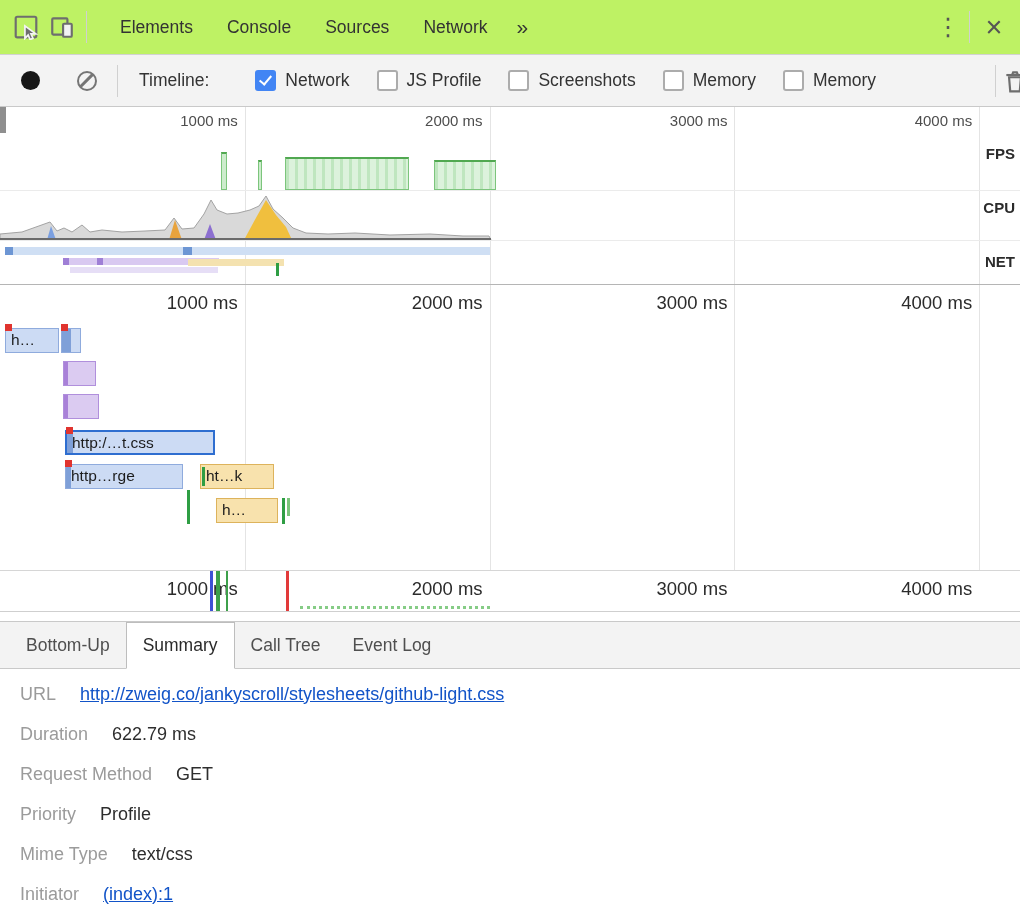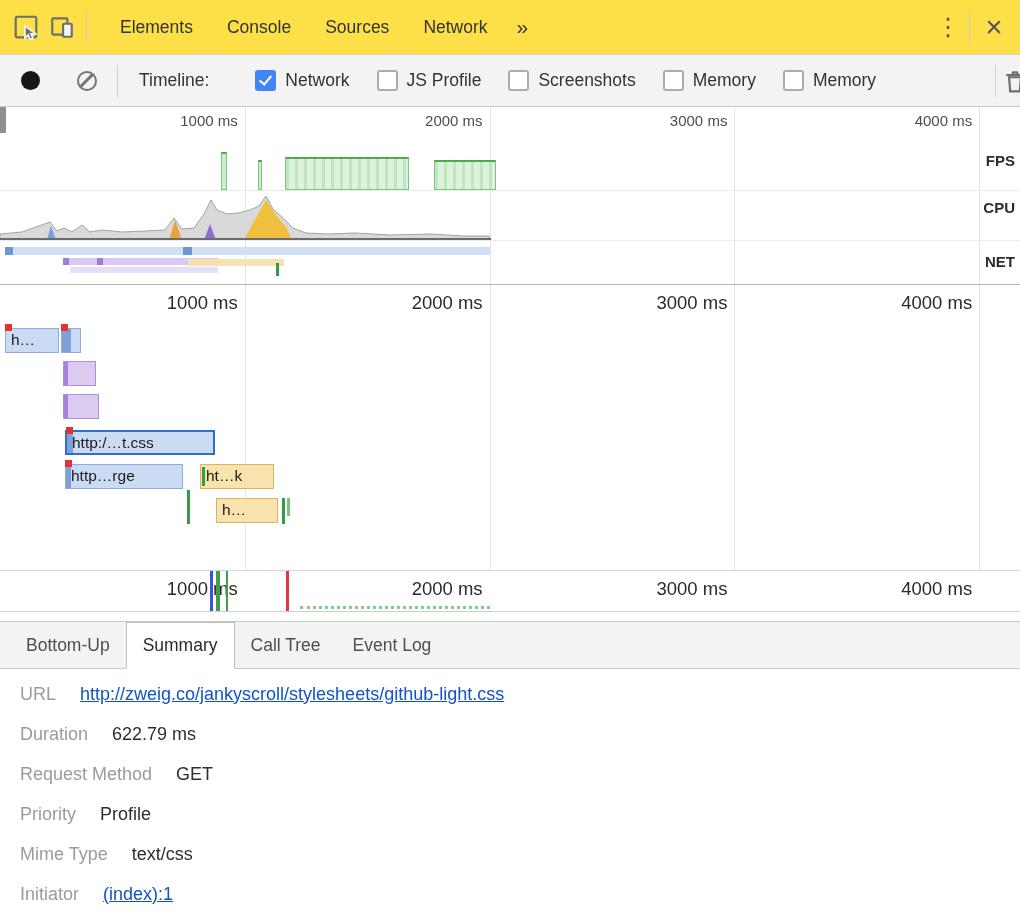--- a/index.html
+++ b/index.html
@@ -6,21 +6,21 @@
   html,body { margin:0; padding:0; }
   body {
     width:1020px; height:916px; overflow:hidden;
     font-family:"Liberation Sans", sans-serif;
     background:#fff; cursor:default;
   }
   .app { width:1020px; height:916px; display:flex; flex-direction:column; position:relative; }
 
   
   .tabbar {
-    flex:0 0 55px; height:55px; background:#fde047;
+    flex:0 0 55px; height:55px; background:#bef264;
     border-bottom:1px solid #d2d2d2;
     display:flex; align-items:center; padding:0 8px;
   }
   .icon-btn { width:36px; height:36px; display:flex; align-items:center; justify-content:center; color:#6e6e6e; }
   .sep { width:1px; height:32px; background:#d0d0d0; margin:0 6px; flex:0 0 1px; }
   .tabs { display:flex; height:100%; margin-left:10px; }
   .tab {
     display:flex; align-items:center; height:100%; padding:0 17px;
     font-size:17.5px; color:#333;
     border-bottom:3px solid transparent; border-top:3px solid transparent;
@@ -193,21 +193,21 @@
       <div class="gridline" style="left: 24%;"></div>
       <div class="gridline" style="left: 48%;"></div>
       <div class="gridline" style="left: 72%;"></div>
       <div class="gridline" style="left: 96%;"></div>
       <div class="ov-ruler-label" style="left: calc(24% - 7px);">1000 ms</div>
       <div class="ov-ruler-label" style="left: calc(48% - 7px);">2000 ms</div>
       <div class="ov-ruler-label" style="left: calc(72% - 7px);">3000 ms</div>
       <div class="ov-ruler-label" style="left: calc(96% - 7px);">4000 ms</div>
       <div class="hline" style="top: 83px;"></div>
       <div class="hline" style="top: 133px;"></div>
-      <div class="ov-row-label" style="top: 45px;">FPS</div>
+      <div class="ov-row-label" style="top: 38px;">FPS</div>
       <div class="ov-row-label" style="top: 92px;">CPU</div>
       <div class="ov-row-label" style="top: 146px;">NET</div>
       <div class="ov-handle"></div>
       <div class="fps-bar" style="left: 221px; width: 6px; height: 38px; top: 45px;"></div>
       <div class="fps-bar" style="left: 258px; width: 4px; height: 30px; top: 53px;"></div>
       <div class="fps-bar comb" style="left: 285px; width: 124px; height: 33px; top: 50px;"></div>
       <div class="fps-bar comb" style="left: 434px; width: 62px; height: 30px; top: 53px;"></div>
       <svg class="cpu-svg" width="1020" height="50" viewBox="0 0 1020 50" preserveAspectRatio="none">
         <path d="M0,50 L0,44 L22,42 L36,37 L50,32 L57,41 L64,38 L72,42 L82,35 L90,42 L102,40 L122,42 L145,41 L165,40 L174,28 L182,39 L194,38 L204,24 L211,10 L217,20 L227,24 L238,23 L250,20 L259,16 L266,6 L273,19 L283,28 L293,38 L306,43 L328,44 L355,43 L390,45 L430,44 L463,46 L489,46 L491,50 Z" fill="#d9d9d9" stroke="#a3a3a3"></path>
         <polygon points="47,50 51,36 56,50" fill="#7a9fe0"></polygon>

